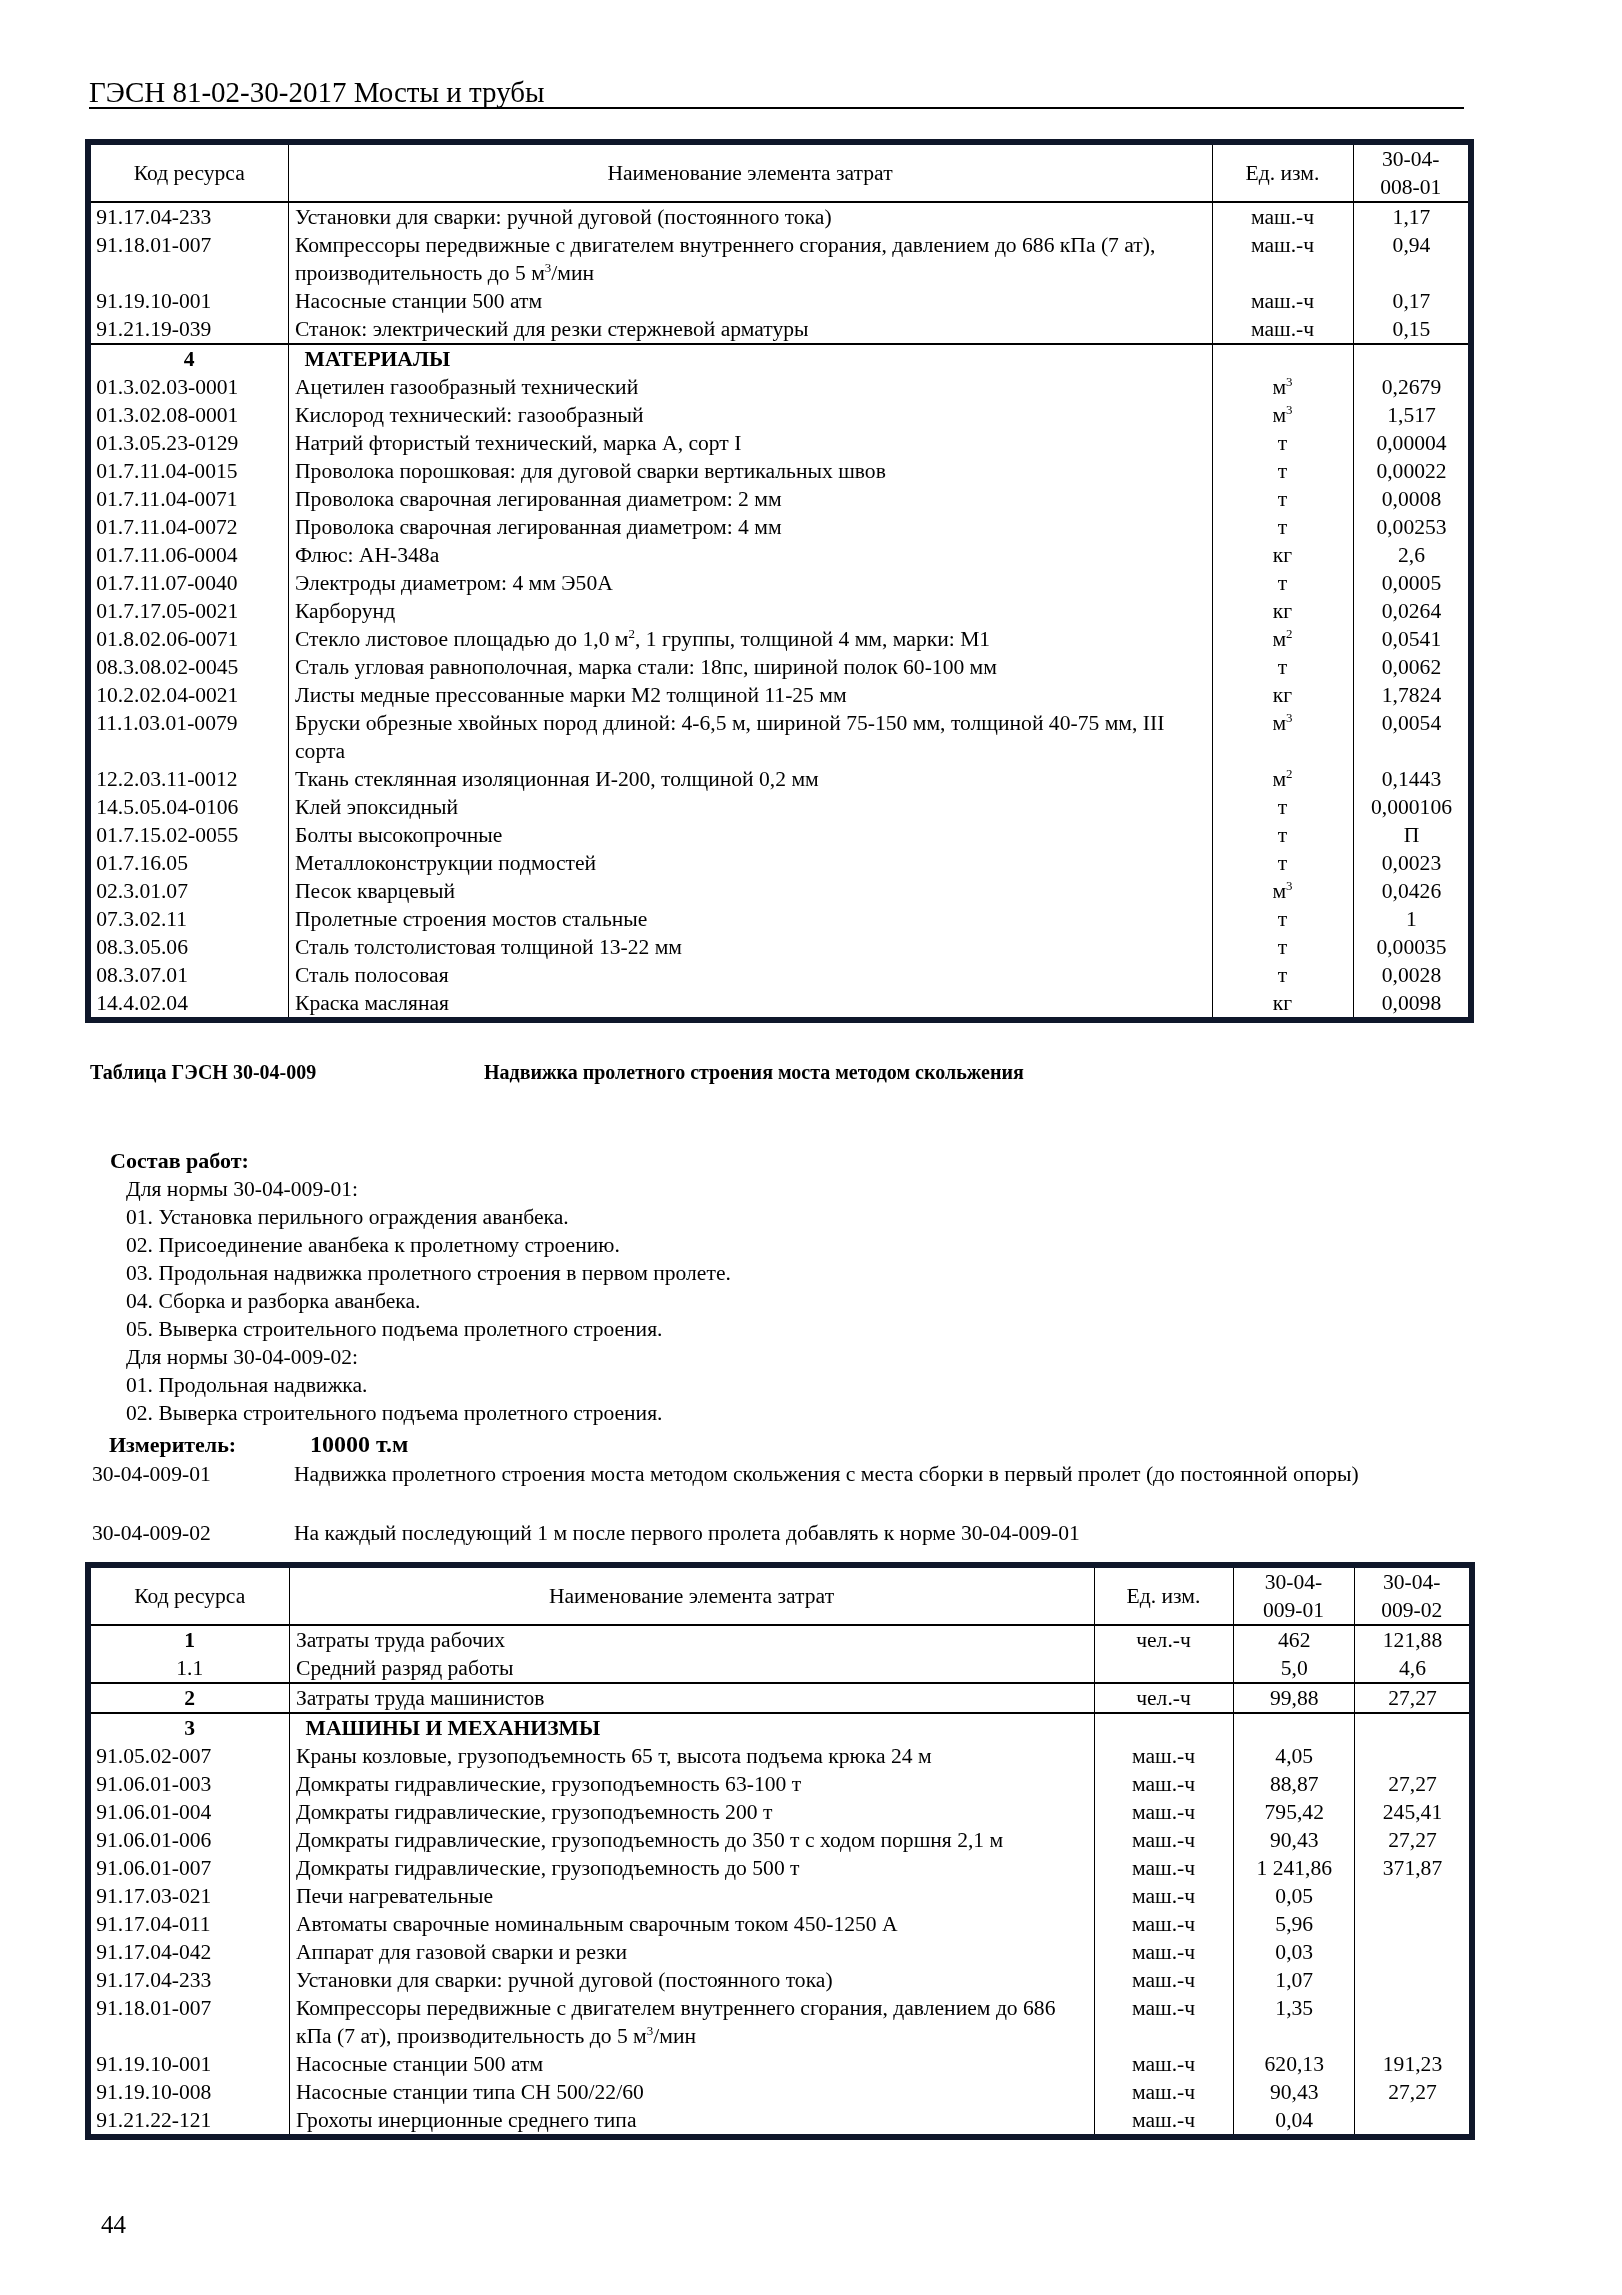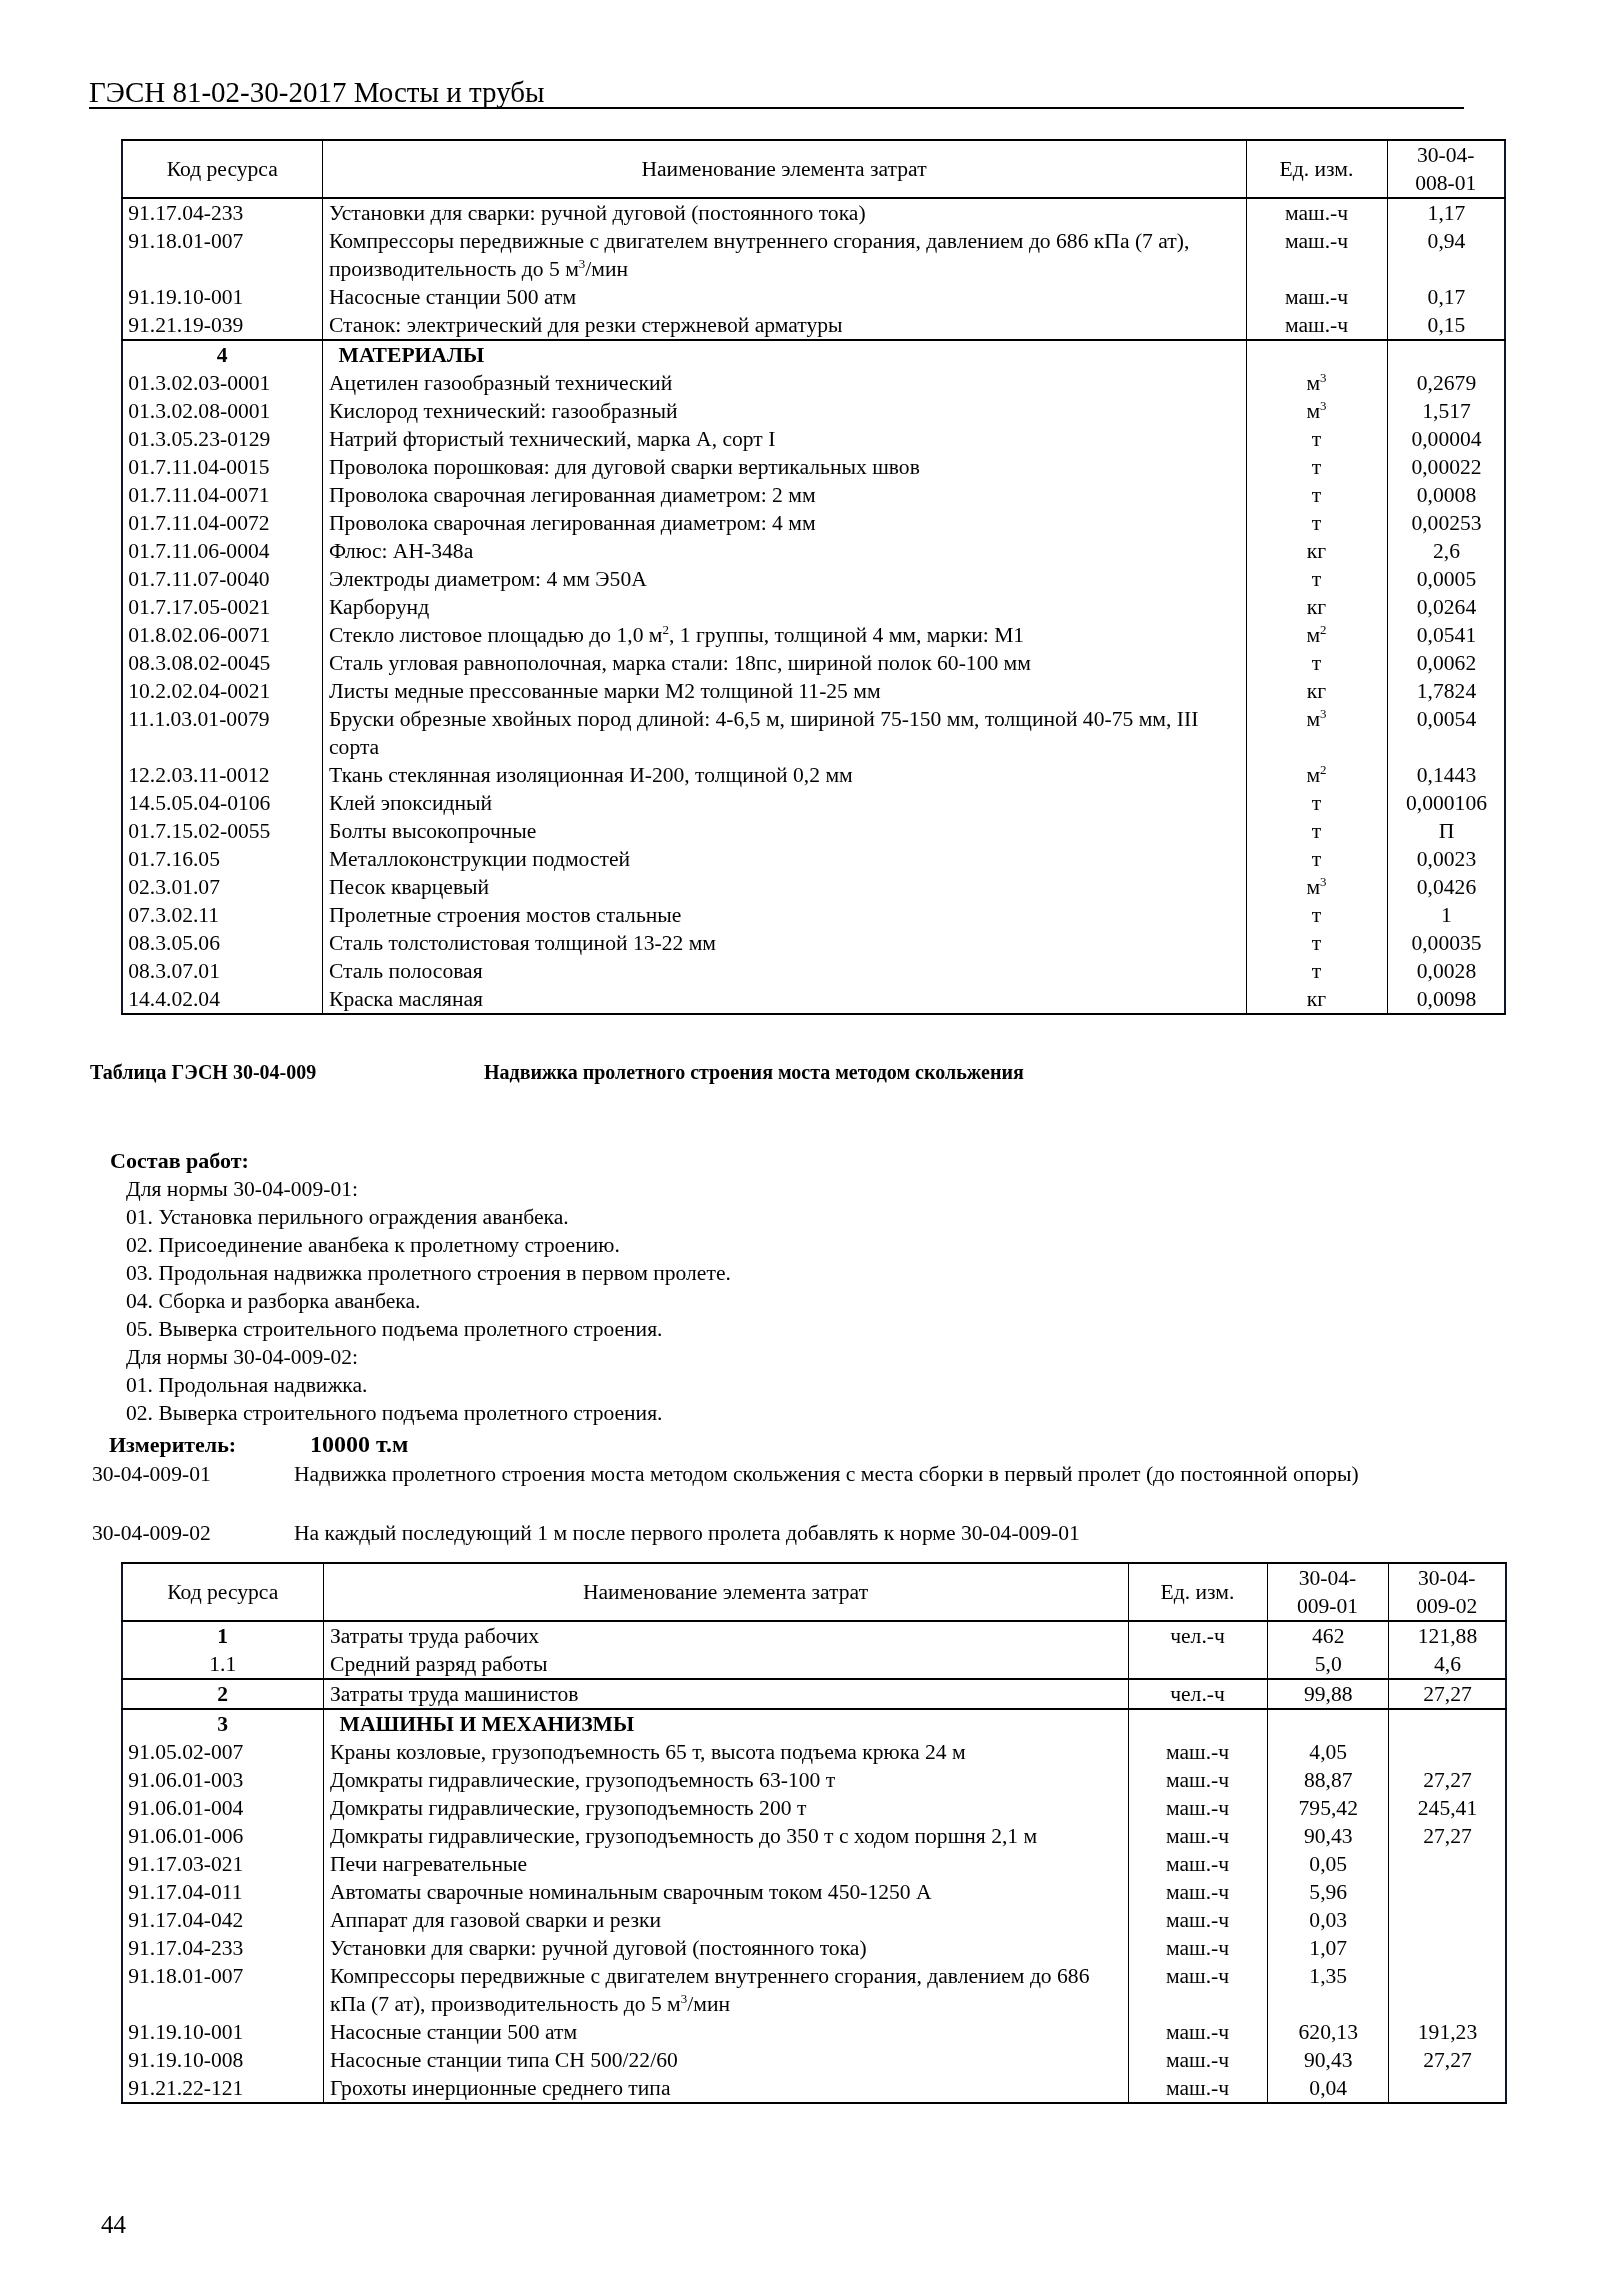--- a/index.html
+++ b/index.html
@@ -6,21 +6,21 @@
   body { width:1623px; height:2295px; position:relative; overflow:hidden;
          font-family:"Liberation Serif", "DejaVu Serif", serif; color:#000; }
   .abs { position:absolute; }
   .running-head { left:89px; top:77px; font-size:29px; line-height:30px; }
   .head-rule { left:89px; top:107px; width:1375px; height:2px; background:#000; }
 
   table.gesn { position:absolute; border-collapse:collapse; table-layout:fixed;
                font-size:21.6px; line-height:28px; }
   table.gesn td, table.gesn th { padding:0 6.5px; vertical-align:top; border-left:1.3px solid #000; border-right:1.3px solid #000; }
   table.gesn th { font-weight:normal; vertical-align:middle; text-align:center; border-top:2px solid #000; border-bottom:2.6px solid #000; line-height:28px; }
-  table.gesn { border:2px solid #0f172a;margin-left:36px; }
+  table.gesn { border:6px solid #0f172a; }
   table.gesn td.code { text-align:left; white-space:nowrap; padding-left:5.2px; }
   table.gesn td.num  { text-align:center; white-space:nowrap;padding-left:8px; }
   table.gesn td.unit { text-align:center; white-space:nowrap; }
   table.gesn td.sec-code { text-align:center; font-weight:bold; }
   table.gesn td.sec-name { font-weight:bold;padding-left:16px; }
   table.gesn tr.sec-start td { border-top:2.6px solid #000; }
   table.gesn tr.last td { border-bottom:2px solid #000; }
   table.gesn td.sub-code { text-align:center; }
   sup { font-size:60%; line-height:0; vertical-align:super; }
 
@@ -323,20 +323,27 @@
         <td class="num">245,41</td>
       </tr>
       <tr>
         <td class="code">91.06.01-006</td>
         <td>Домкраты гидравлические, грузоподъемность до 350 т с ходом поршня 2,1 м</td>
         <td class="unit">маш.-ч</td>
         <td class="num">90,43</td>
         <td class="num">27,27</td>
       </tr>
       <tr>
+        <td class="code">91.06.01-007</td>
+        <td>Домкраты гидравлические, грузоподъемность до 500 т</td>
+        <td class="unit">маш.-ч</td>
+        <td class="num">1 241,86</td>
+        <td class="num">371,87</td>
+      </tr>
+      <tr>
         <td class="code">91.17.03-021</td>
         <td>Печи нагревательные</td>
         <td class="unit">маш.-ч</td>
         <td class="num">0,05</td>
         <td class="num"></td>
       </tr>
       <tr>
         <td class="code">91.17.04-011</td>
         <td>Автоматы сварочные номинальным сварочным током 450-1250 А</td>
         <td class="unit">маш.-ч</td>

